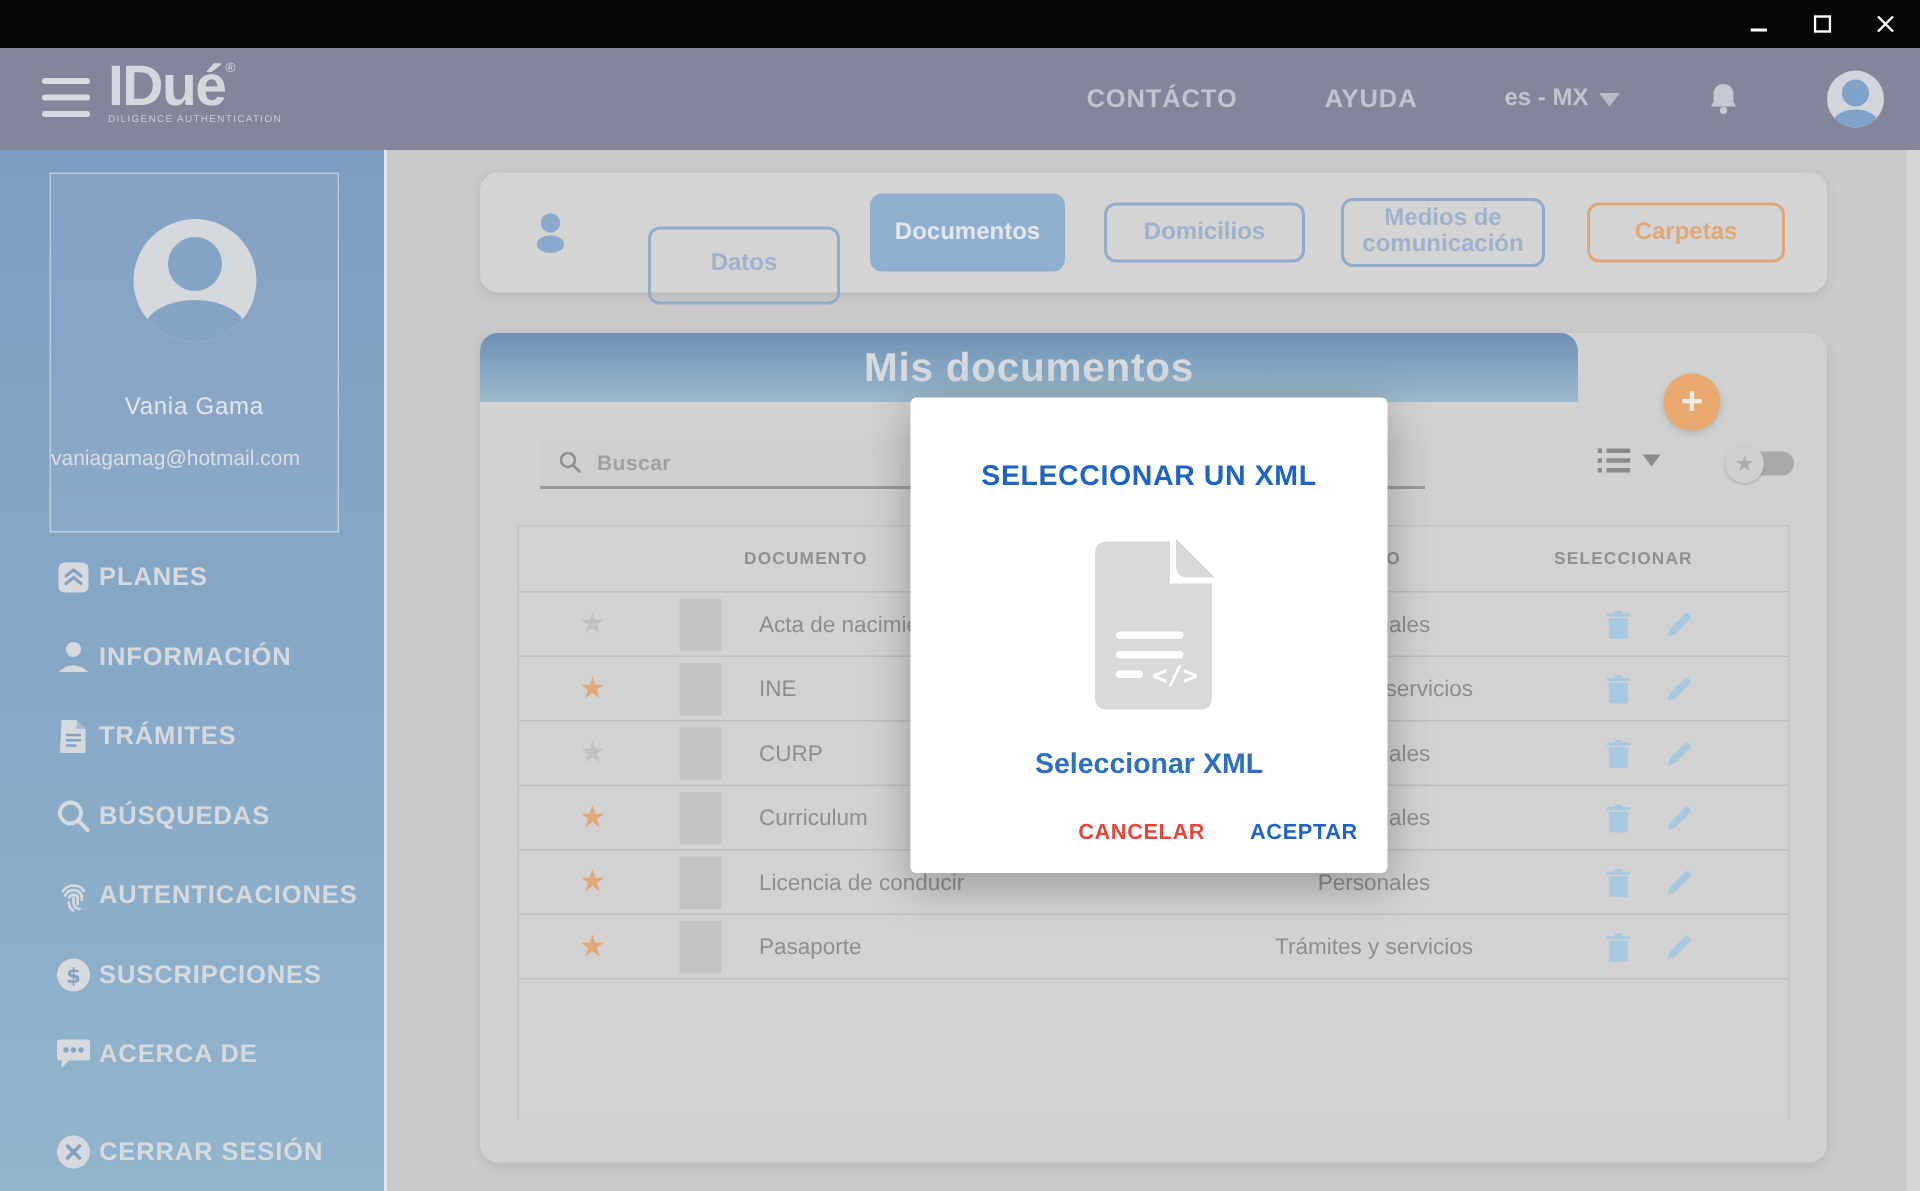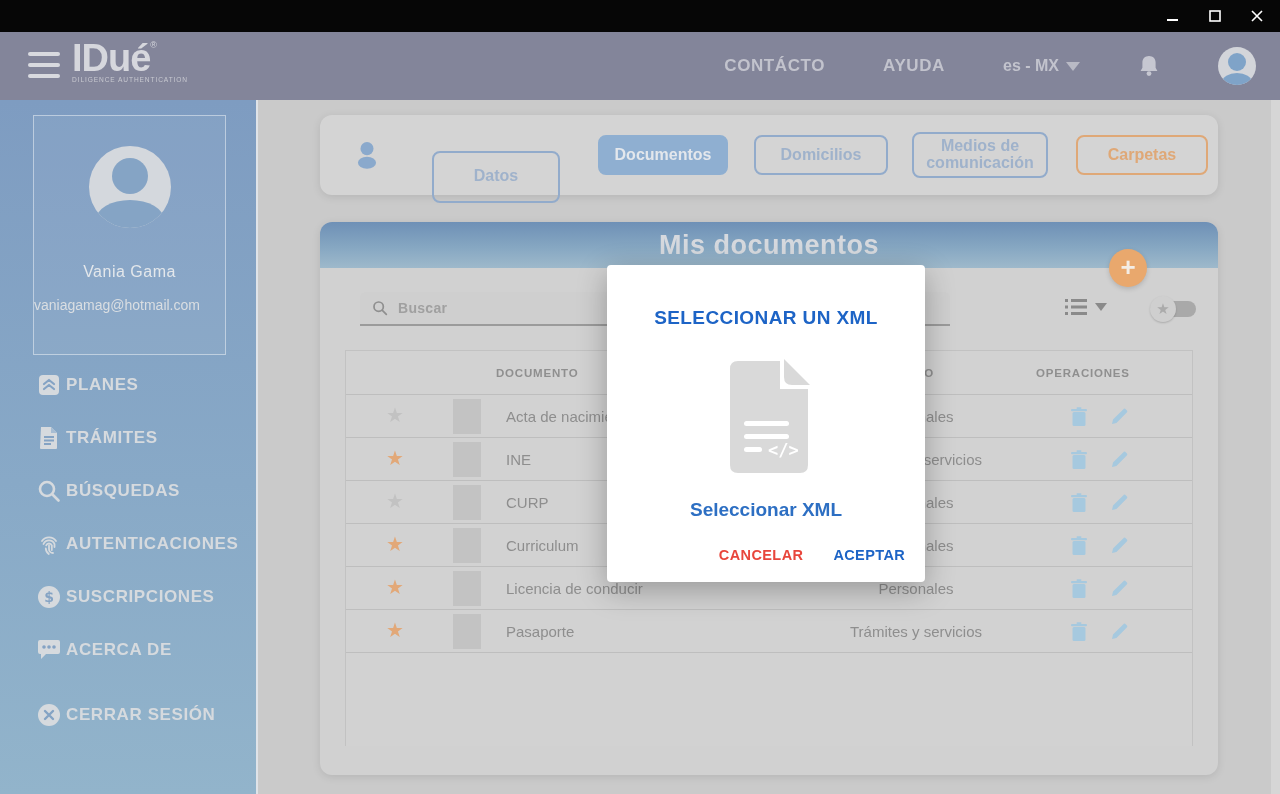--- a/index.html
+++ b/index.html
@@ -50,29 +50,29 @@
   .content { position:absolute; left:260px; top:100px; width:1020px; height:694px; background:#CACACA; }
   .scroll-strip { position:absolute; right:0; top:0; width:9px; height:694px; background:#D6D6D6; }
 
   
   .tabs-card { position:absolute; left:60px; top:15px; width:898px; height:80px; background:#D4D4D4;
     border-radius:12px; box-shadow:0 2px 8px rgba(0,0,0,0.10); display:flex; align-items:center; }
   .tabs-person { margin-left:30px; width:34px; height:34px; position:relative; color:#8AA9CC; }
   .tab-btn { border:2px solid #92ABCB; border-radius:8px; background:transparent; color:#9FB2CB;
     font-family:inherit; font-weight:bold; font-size:16px; line-height:1.05; text-align:center; cursor:default; }
   .tab-datos { margin-left:48px; width:128px; height:52px;margin-top:43px; }
-  .tab-doc { margin-left:38px; width:130px; height:40px; background:#8FAFD1; border-color:#8FAFD1; color:#E3E7EC; }
+  .tab-doc { margin-left:20px; width:130px; height:52px; background:#8FAFD1; border-color:#8FAFD1; color:#E3E7EC; }
   .tab-dom { margin-left:26px; width:134px; height:40px; }
   .tab-medios { margin-left:24px; width:136px; height:46px; padding:2px 4px; }
   .tab-carpetas { margin-left:28px; width:132px; height:40px; border-color:#DFA877; color:#DFA877; }
 
   
   .docs-card { position:absolute; left:60px; top:122px; width:898px; height:553px; background:#D1D1D1;
     border-radius:12px; box-shadow:0 2px 8px rgba(0,0,0,0.10); }
-  .docs-header { position:absolute; left:0; top:0; width:898px; height:46px; border-radius:12px 12px 0 0;
+  .docs-header { position:absolute; left:0; top:0; width:732px; height:46px; border-radius:12px 12px 0 0;
     background:linear-gradient(180deg,#6E90B6 0%,#86A7C2 55%,#9EB9CB 100%); }
   .docs-title { width:100%; text-align:center; font-size:27px; font-weight:bold; color:#D6D9DE; line-height:46px; letter-spacing:0.5px; }
   .fab { position:absolute; left:789px; top:27px; width:38px; height:38px; border-radius:50%;
     background:var(--c-orange); color:#F3EDE6; font-size:26px; font-weight:bold; display:flex; align-items:center; justify-content:center;
     box-shadow:0 2px 5px rgba(0,0,0,0.15); cursor:default; }
   .fab span { margin-top:-2px; }
 
   .search-box { position:absolute; left:40px; top:70px; width:590px; height:34px; background:#CFCFCF;
     border-radius:6px 6px 0 0; border-bottom:2px solid #9B9B9B; display:flex; align-items:center; gap:10px; padding:0 12px; }
   .search-box .q { color:#8F8F8F; }
@@ -180,20 +180,29 @@
       <span class="menu-icon">
         <svg width="24" height="24" viewBox="0 0 24 24">
             <rect x="2" y="2" width="20" height="20" rx="4" fill="currentColor"></rect>
             <path d="M7 11 L12 7 L17 11 M7 16 L12 12 L17 16" fill="none" stroke="#84A3C4" stroke-width="2.2" stroke-linecap="round" stroke-linejoin="round"></path>
           </svg>
       </span>
       <span class="menu-label">PLANES</span>
     </div>
     <div class="menu-item">
       <span class="menu-icon">
+        <svg width="24" height="24" viewBox="0 0 24 24" fill="currentColor">
+            <circle cx="12" cy="7" r="5"></circle>
+            <path d="M2 22 q10 -9 20 0 z"></path>
+          </svg>
+      </span>
+      <span class="menu-label">INFORMACIÓN</span>
+    </div>
+    <div class="menu-item">
+      <span class="menu-icon">
         <svg width="22" height="24" viewBox="0 0 22 24">
             <path d="M3 1 h10 l6 6 v15 q0 1 -1 1 h-15 q-1 0 -1 -1 z" fill="currentColor"></path>
             <path d="M13 1 l6 6 h-6 z" fill="#A7BDD3"></path>
             <path d="M6 11 h10 M6 14.5 h10 M6 18 h7" stroke="#84A3C4" stroke-width="1.8"></path>
           </svg>
       </span>
       <span class="menu-label">TRÁMITES</span>
     </div>
     <div class="menu-item">
       <span class="menu-icon">
@@ -297,21 +306,21 @@
 
     <div class="star-toggle">
       <span class="pill"></span>
       <span class="knob">★</span>
     </div>
 
     <div class="table">
       <div class="thead">
         <span class="th th-doc">DOCUMENTO</span>
         <span class="th th-tipo">TIPO DE DOCUMENTO</span>
-        <span class="th th-ops">OPERACIONES</span>
+        <span class="th th-ops">SELECCIONAR</span>
       </div>
 
       <div class="trow">
         <span class="cell-star">★</span>
         <span class="cell-thumb"></span>
         <span class="cell-name">Acta de nacimiento</span>
         <span class="cell-type">Personales</span>
         <span class="cell-ops">
           <span>
               <svg width="18" height="20" viewBox="0 0 18 20" fill="currentColor">

